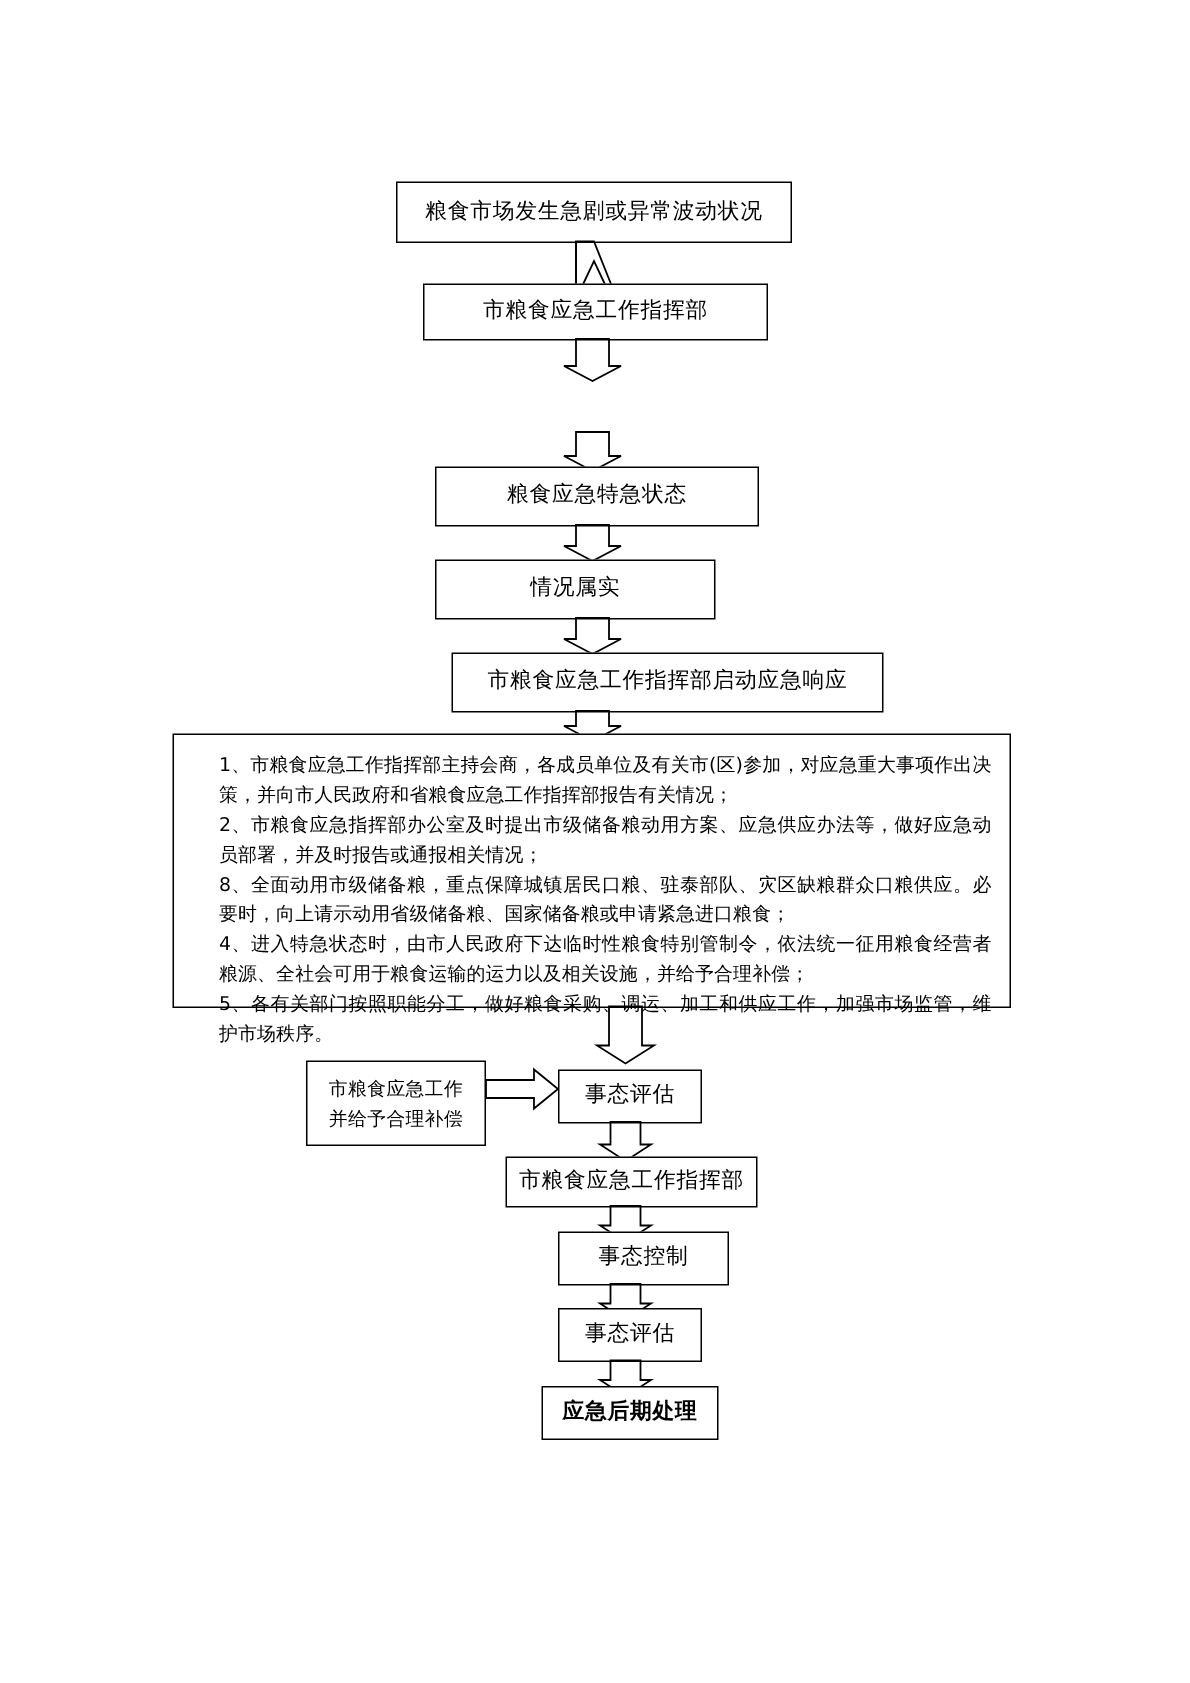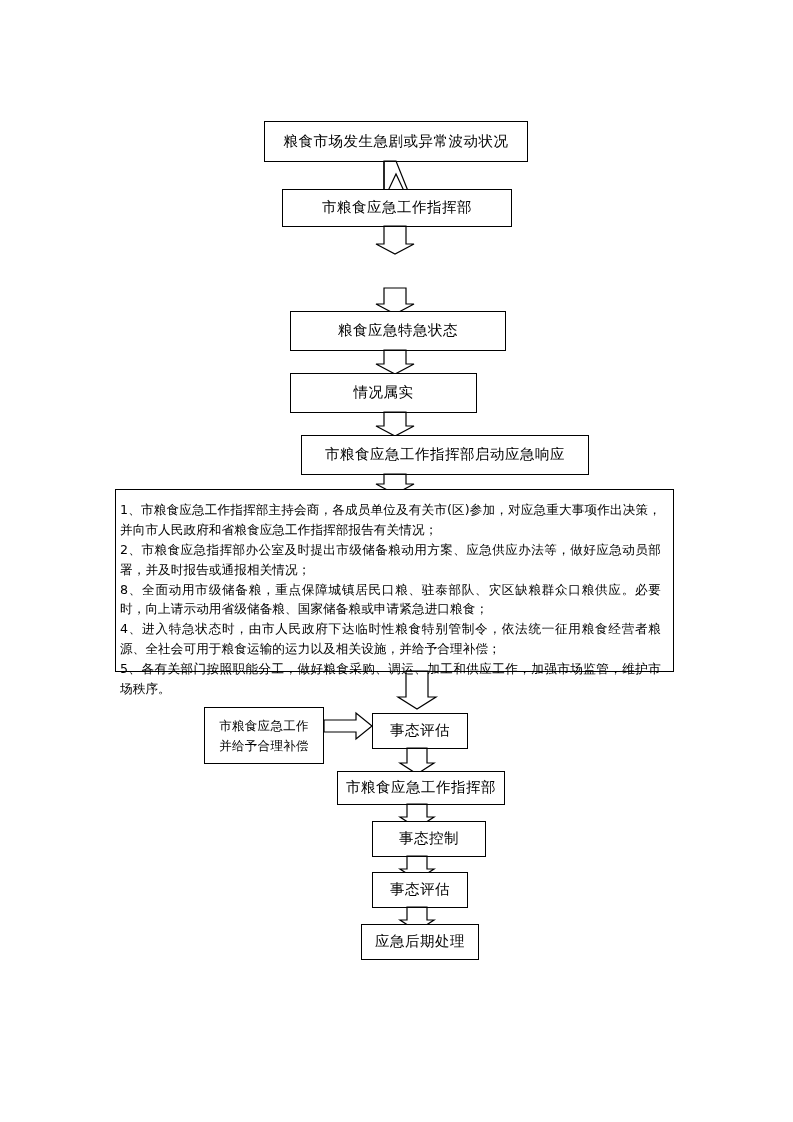--- a/index.html
+++ b/index.html
@@ -39,21 +39,21 @@
     white-space: normal;
     letter-spacing: 0.3px;
     line-height: 1.6;
     font-family: Liberation Serif, serif;
   }
   .bigbox {
     position: absolute;
     box-sizing: border-box;
     border: 1px solid #000000;
     background: #ffffff;
-    padding: 10px 12px 8px 4px;
+    padding: 10px 12px 8px 30px;
     font-size: 12.6px;
     line-height: 1.58;
     text-align: justify;
     letter-spacing: 0.1px;
   }
   .bigbox p {
     margin: 0;
     text-indent: 0;
   }
   .arrow {
@@ -186,17 +186,17 @@
   <div class="node" style="left:372px; top:872px; width:96px; height:36px;">
     <span>事态评估</span>
   </div>
 
   <div class="arrow" style="left:400px; top:907px;">
     <svg width="40" height="24" viewBox="0 0 40 24">
       <polygon points="7,0 27,0 27,13 34,13 17,24 0,13 7,13" fill="none" stroke="#000" stroke-width="1.2"></polygon>
     </svg>
   </div>
 
-  <div class="node" style="left:361px; top:924px; width:118px; height:36px;">
+  <div class="node" style="left:361px; top:924px; width:118px; height:36px;font-weight:bold;">
     <span>应急后期处理</span>
   </div>
 
 </div>
 
 </body></html>

